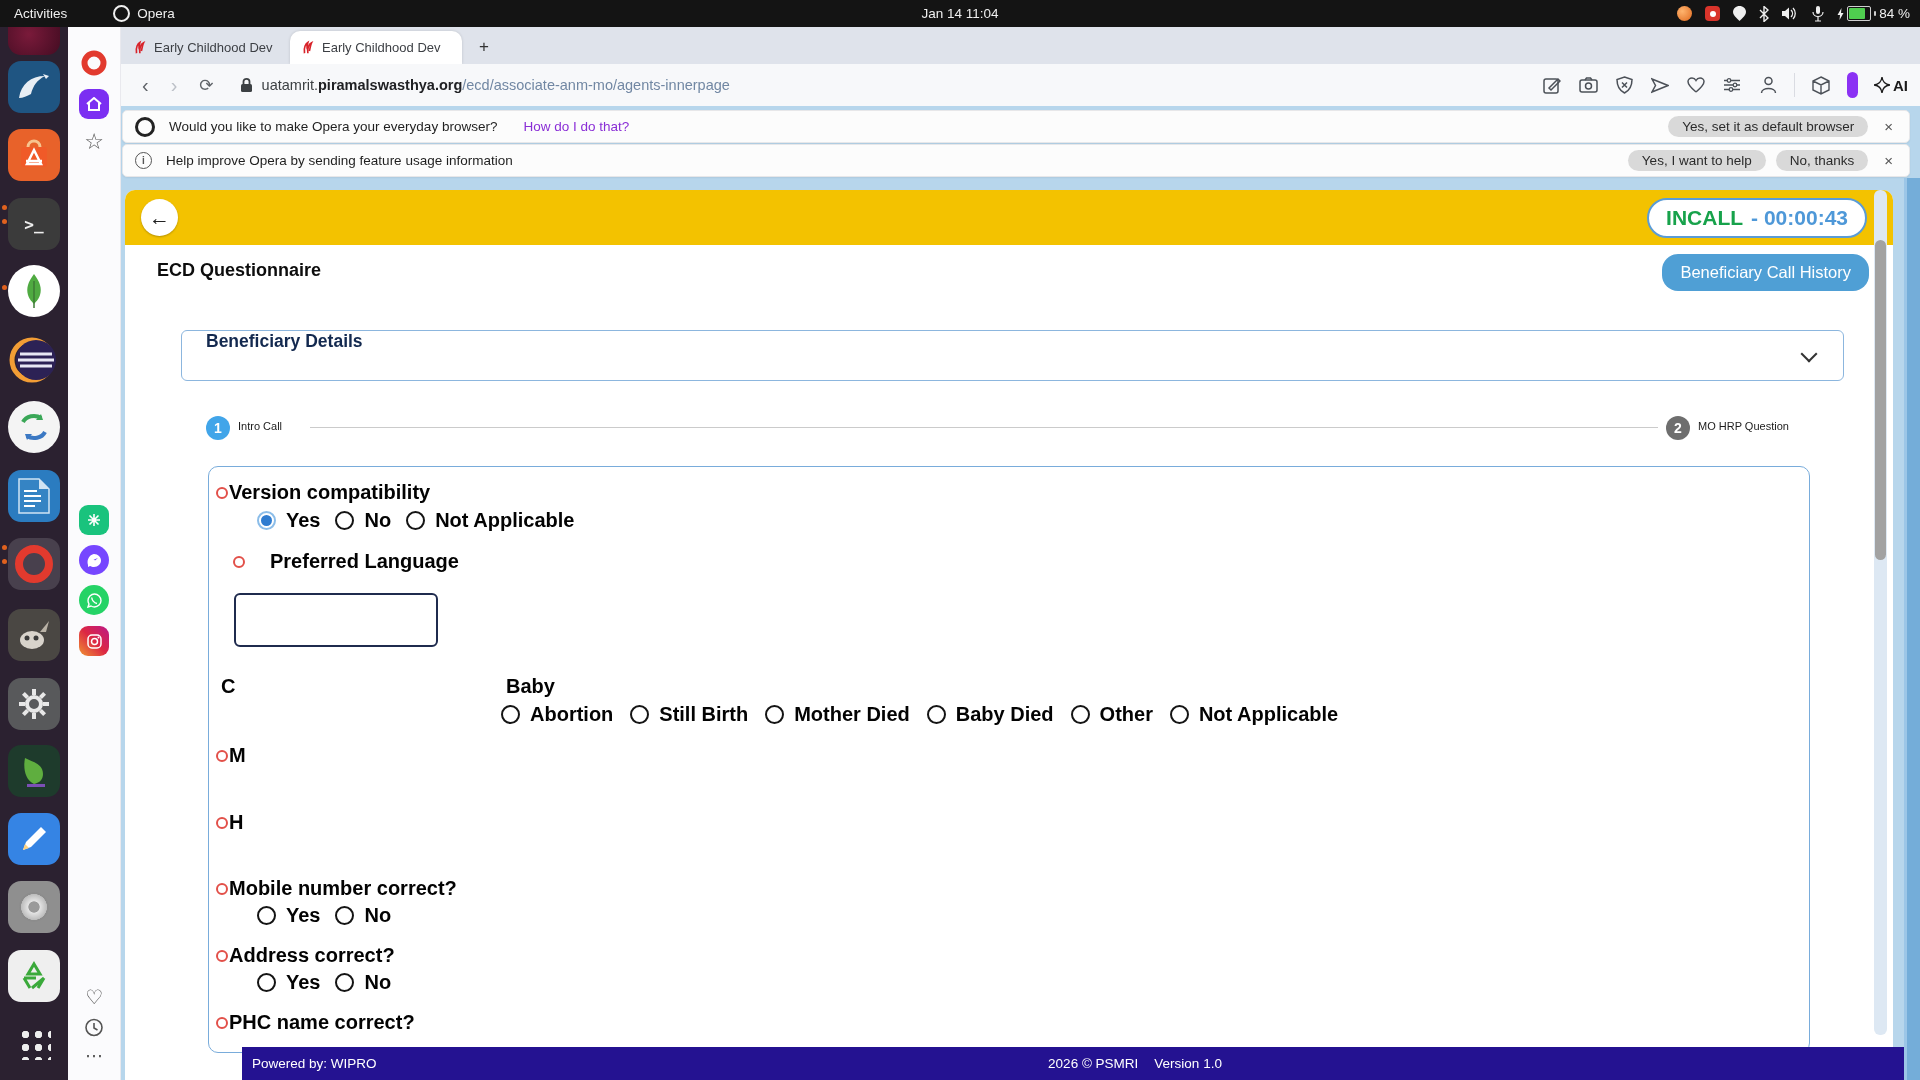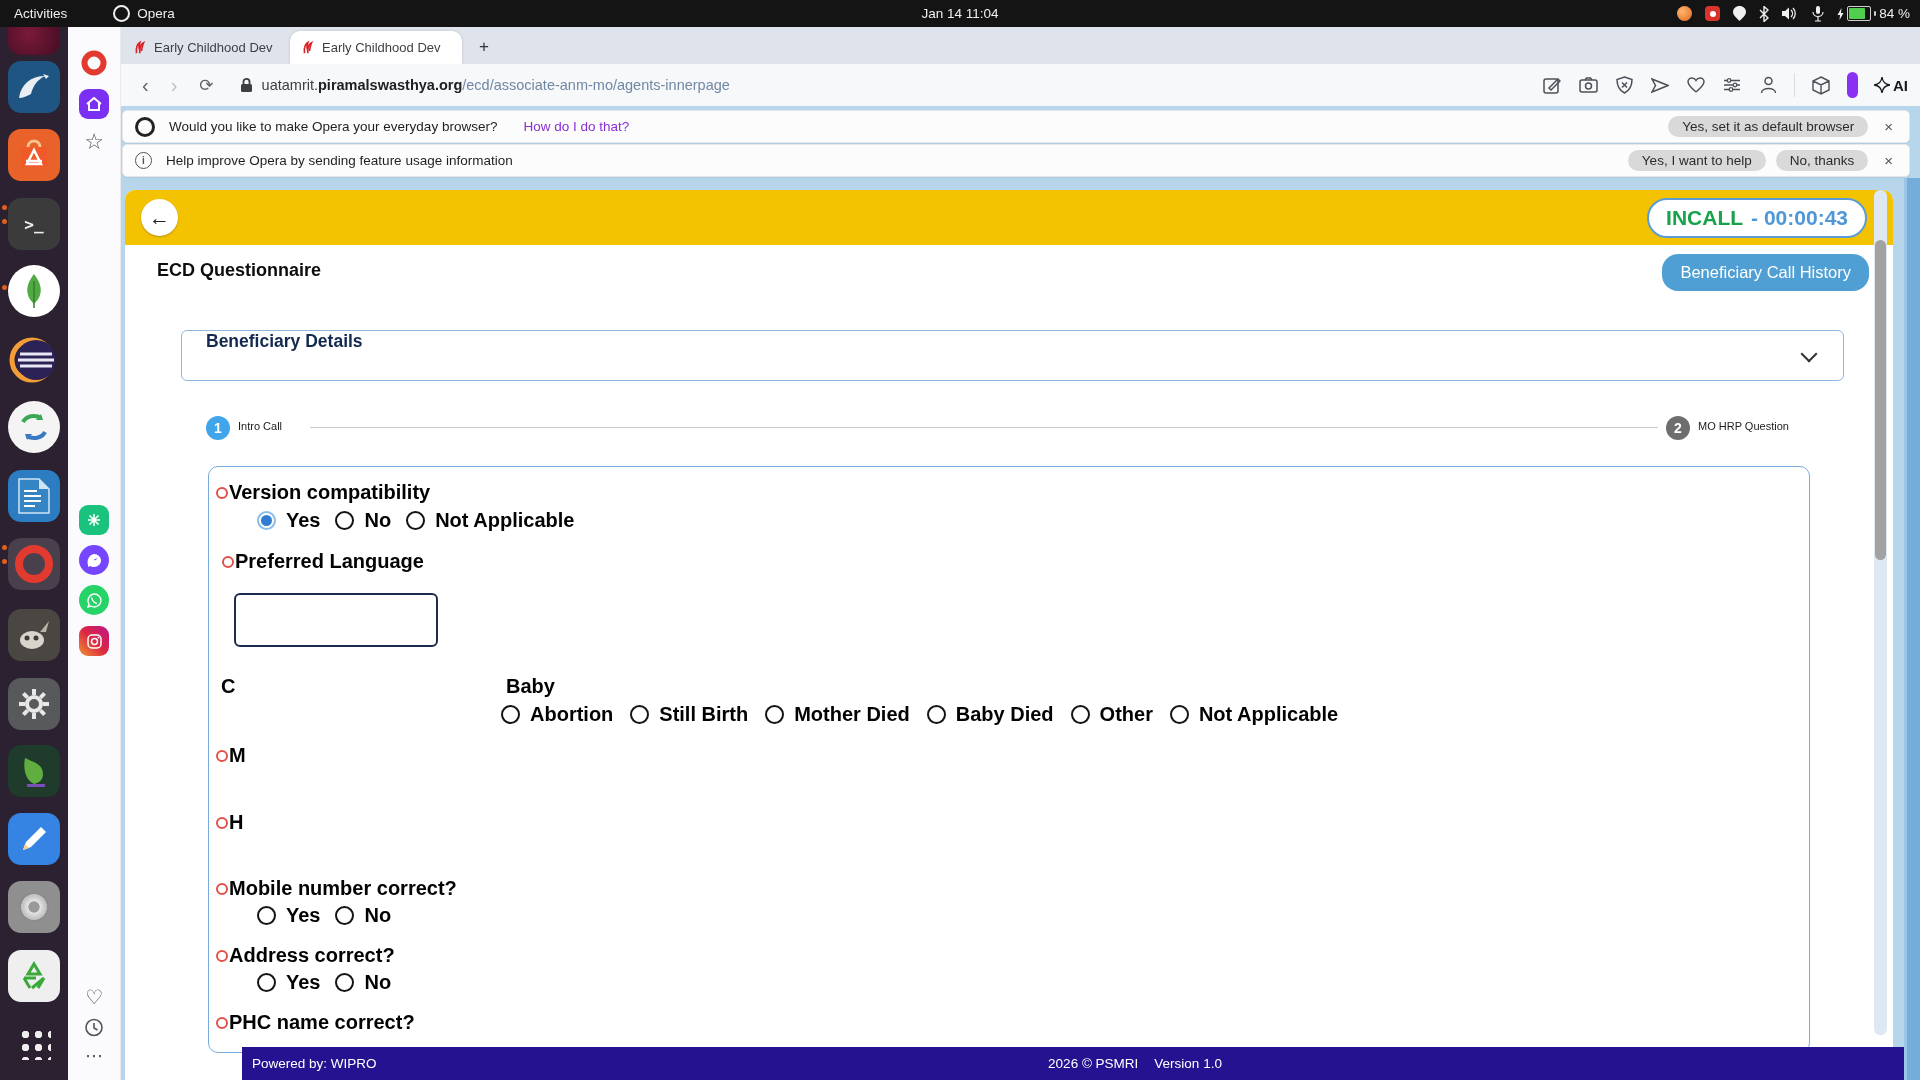--- a/index.html
+++ b/index.html
@@ -477,21 +477,21 @@
           <span class="opt">
               <span class="radio"></span>
               <span>No</span>
             </span>
           <span class="opt">
               <span class="radio"></span>
               <span>Not Applicable</span>
             </span>
         </div>
 
-        <div class="q" style="left:13px;top:83px;">
+        <div class="q" style="left:24px;top:83px;gap:24px;">
           <span class="bullet"></span>
           <span>Preferred Language</span>
         </div>
         <div id="ddinput"></div>
 
         <div class="q" style="left:12px;top:208px;">
             <span>C</span>
           </div>
         <div class="q" style="left:297px;top:208px;">
             <span>Baby</span>

